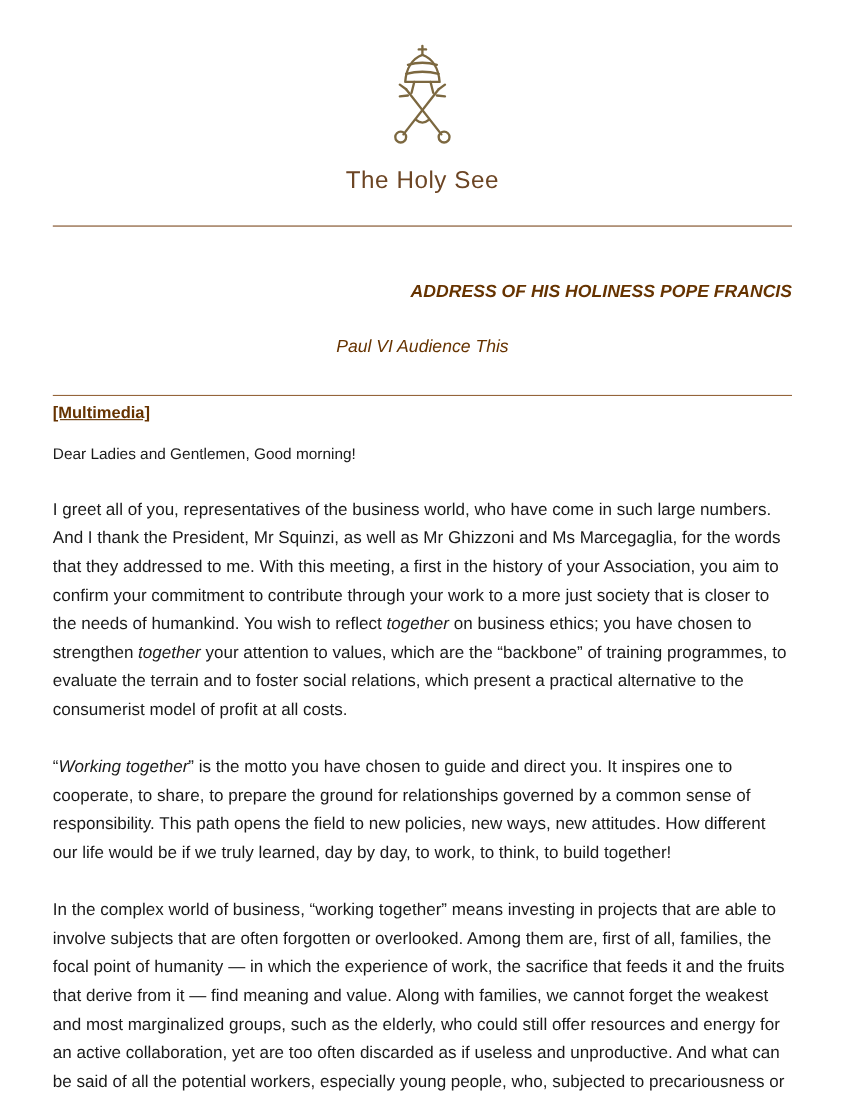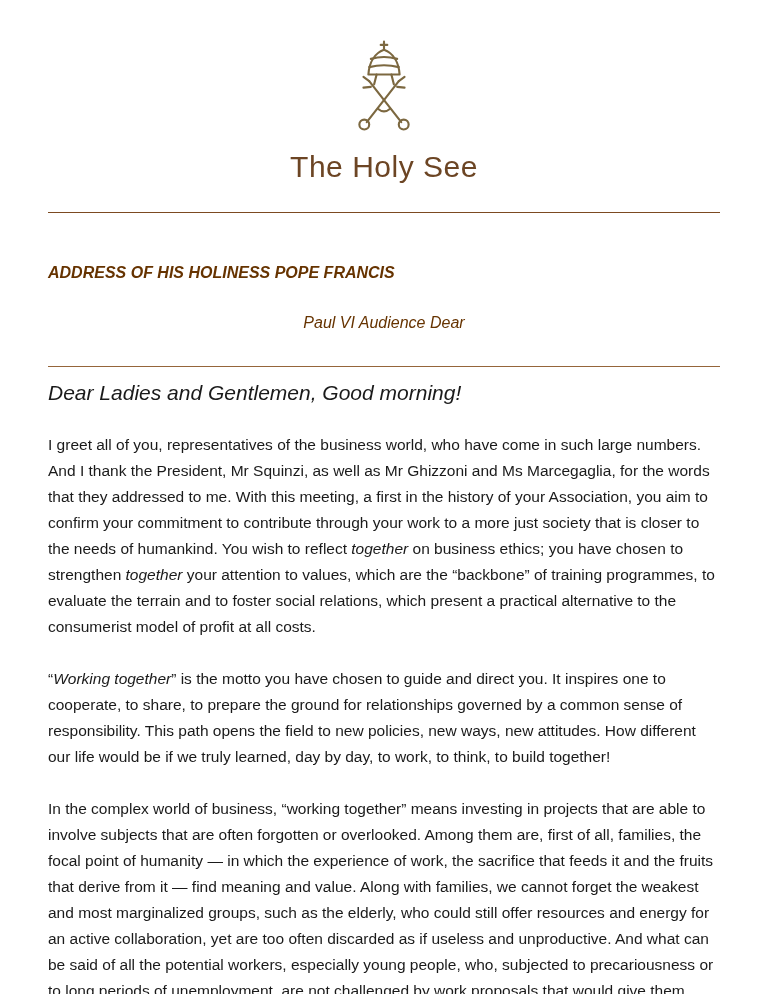--- a/index.html
+++ b/index.html
@@ -12,30 +12,30 @@
     --text:#1a1a1a;
   }
   *{box-sizing:border-box;}
   html,body{margin:0;padding:0;background:#ffffff;}
   body{font-family:"Liberation Sans","DejaVu Sans",sans-serif;color:var(--text);}
   .page{width:768px;min-height:994px;margin:0 auto;background:var(--page_bg);padding:40px 48px 40px 48px;}
   .masthead{text-align:center;}
   .logo{display:inline-block;text-decoration:none;cursor:pointer;}
   .emblem{display:block;margin:0 auto;}
   .emblem svg g{stroke:var(--emblem);fill:none;stroke-width:2.6;stroke-linecap:round;stroke-linejoin:round;}
-  .site-title{margin-top:14px;font-size:30px;letter-spacing:.5px;color:var(--site_title);font-weight:400;}
+  .site-title{margin-top:14px;font-size:22px;letter-spacing:.5px;color:var(--site_title);font-weight:400;}
   hr.rule{border:none;border-top:1px solid var(--rule);margin:0;}
   hr.rule-main{margin-top:28px;}
   hr.rule-thin{border-top:1px solid var(--rule_thin);margin-top:30px;margin-bottom:5px;}
-  .doc-title{margin:46px 0 0 0;text-align:left;color:var(--heading);font-size:16px;font-weight:bold;font-style:italic;line-height:27px;}
+  .doc-title{margin:46px 0 0 0;text-align:right;color:var(--heading);font-size:16px;font-weight:bold;font-style:italic;line-height:27px;}
   .doc-title .line{display:block;}
   .venue{margin-top:24px;text-align:center;color:var(--heading);font-style:italic;font-size:16px;line-height:26px;}
   .multimedia{margin:0;font-size:15px;line-height:21px;}
   .multimedia a{color:var(--heading);font-weight:bold;text-decoration:underline;cursor:pointer;}
-  .salutation{margin:13px 0 0 0;font-style:italic;font-size:21px;line-height:26px;color:var(--text);}
+  .salutation{margin:13px 0 0 0;font-size:14px;line-height:26px;color:var(--text);}
   .body-para{margin:26px 0 0 0;font-size:15.5px;line-height:26px;color:var(--text);}
   .body-para em{font-style:italic;}
 </style>
 </head>
 <body>
 
 <div class="page">
 
   <header class="masthead">
     <a class="logo" href="#">
@@ -71,25 +71,26 @@
     <hr class="rule rule-main">
   </header>
 
   <main>
 
     <h1 class="doc-title">
       <span class="line">ADDRESS OF HIS HOLINESS POPE FRANCIS</span>
     </h1>
 
     <div class="venue">
-      <div>Paul VI Audience Dear</div>
+      <div>Paul VI Audience This</div>
     </div>
 
     <hr class="rule rule-thin">
 
+    <p class="multimedia"><a href="#">[Multimedia]</a></p>
 
     <p class="salutation">Dear Ladies and Gentlemen, Good morning!</p>
 
     <p class="body-para"><span>I greet all of you, representatives of the business world, who have come in such large numbers. And I thank the President, Mr Squinzi, as well as Mr Ghizzoni and Ms Marcegaglia, for the words that they addressed to me. With this meeting, a first in the history of your Association, you aim to confirm your commitment to contribute through your work to a more just society that is closer to the needs of humankind. You wish to reflect </span><em>together</em><span> on business ethics; you have chosen to strengthen </span><em>together</em><span> your attention to values, which are the “backbone” of training programmes, to evaluate the terrain and to foster social relations, which present a practical alternative to the consumerist model of profit at all costs.</span></p>
     <p class="body-para"><span>“</span><em>Working together</em><span>” is the motto you have chosen to guide and direct you. It inspires one to cooperate, to share, to prepare the ground for relationships governed by a common sense of responsibility. This path opens the field to new policies, new ways, new attitudes. How different our life would be if we truly learned, day by day, to work, to think, to build together!</span></p>
     <p class="body-para"><span>In the complex world of business, “working together” means investing in projects that are able to involve subjects that are often forgotten or overlooked. Among them are, first of all, families, the focal point of humanity — in which the experience of work, the sacrifice that feeds it and the fruits that derive from it — find meaning and value. Along with families, we cannot forget the weakest and most marginalized groups, such as the elderly, who could still offer resources and energy for an active collaboration, yet are too often discarded as if useless and unproductive. And what can be said of all the potential workers, especially young people, who, subjected to precariousness or to long periods of unemployment, are not challenged by work proposals that would give them, besides an honest salary, the dignity that at times they feel deprived of?</span></p>
 
   </main>
 </div>
 

